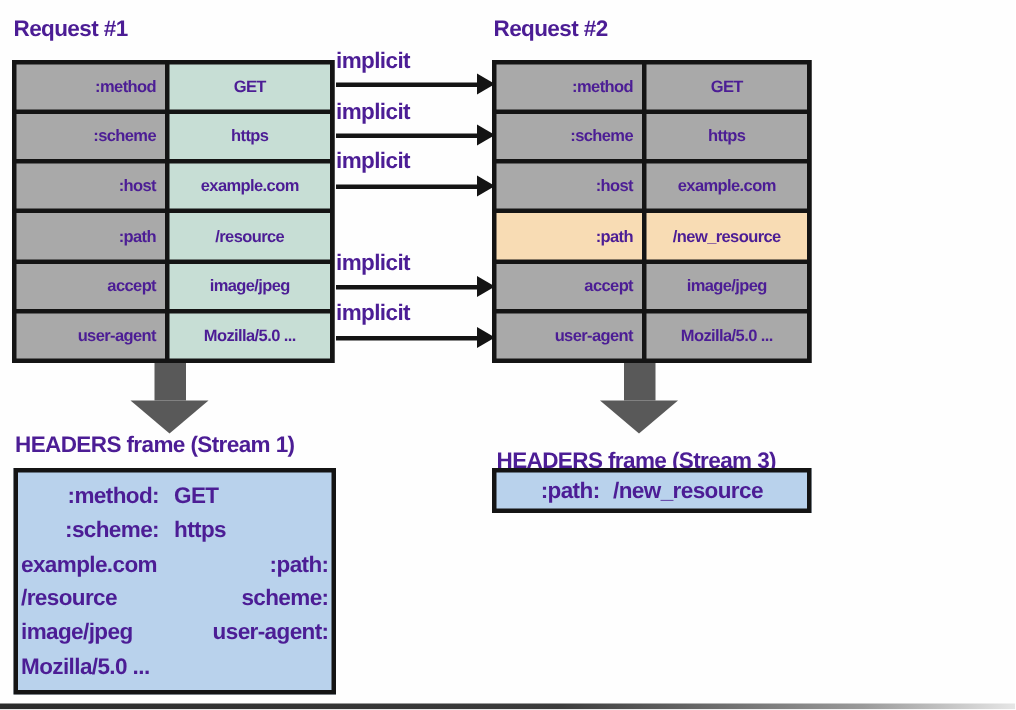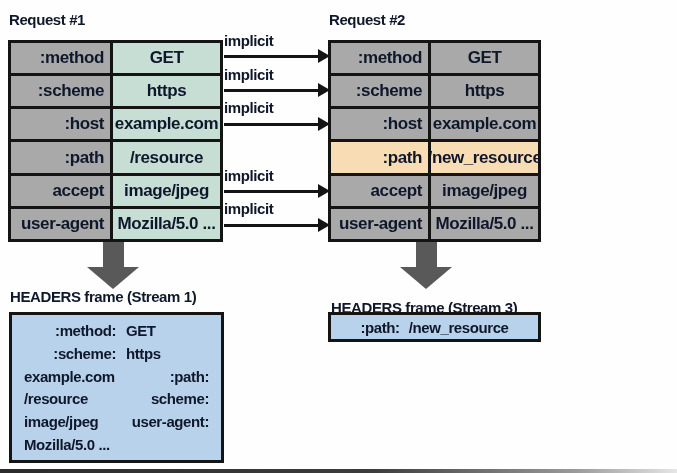--- a/index.html
+++ b/index.html
@@ -1,21 +1,21 @@
 <!DOCTYPE html>
 <html style="--key-cell-gray: #a9a9a9; --value-cell-green: #c7ded5; --highlight-orange: #f8dcb4; --frame-blue: #b9d2ec; --border-black: #141414; --arrow-gray: #595959;"><head>
 <meta charset="utf-8">
 <style>
   html, body { margin: 0; padding: 0; background: #ffffff; }
   #canvas {
     position: relative;
     width: 677px; height: 473px;
     background: #fefefe;
     font-family: "Liberation Sans", sans-serif;
-    color: #0f172a;
+    color: #4c1d95;
     overflow: hidden;
   }
 
   .fig-title {
     position: absolute;
     font-size: 15px; font-weight: 700; letter-spacing: -0.4px;
     white-space: nowrap;
   }
 
   
@@ -26,21 +26,21 @@
     display: grid;
     grid-template-rows: repeat(6, 1fr);
     gap: 3px;
     background: var(--border-black, #141414);
     border: 3px solid var(--border-black, #141414);
   }
   #req1-table { left: 8px;   width: 215px; grid-template-columns: 99px 1fr; }
   #req2-table { left: 328px; width: 213px; grid-template-columns: 97px 1fr; }
   .cell {
     display: flex; align-items: center;
-    font-size: 17px; font-weight: 700; letter-spacing: -0.4px;
+    font-size: 11px; font-weight: 700; letter-spacing: -0.4px;
     white-space: nowrap; overflow: hidden;
   }
   .cell.key { justify-content: flex-end; padding-right: 6px; }
   .cell.val { justify-content: center; }
   .cell.gray   { background: var(--key-cell-gray, #a9a9a9); }
   .cell.green  { background: var(--value-cell-green, #c7ded5); }
   .cell.orange { background: var(--highlight-orange, #f8dcb4); }
 
   
   .h-arrow { position: absolute; left: 224px; width: 106px; height: 15px; }
@@ -83,21 +83,21 @@
     box-sizing: border-box;
     background: var(--frame-blue, #b9d2ec);
     border: 3px solid var(--border-black, #141414);
   }
   #frame1-box {
     left: 9px; top: 312px; width: 215px; height: 151px;
     display: grid;
     grid-template-columns: 92px 1fr;
     grid-auto-rows: 1fr;
     column-gap: 10px;
-    padding: 4px 12px;
+    padding: 4px 2px;
     align-items: center;
   }
   #frame1-box .fkey { text-align: right; }
   #frame1-box .fval { text-align: left; }
   .fline {
     font-size: 15px; font-weight: 700; letter-spacing: -0.4px;
     white-space: nowrap;
   }
   #frame2-box {
     left: 328px; top: 312px; width: 213px; height: 30px;

